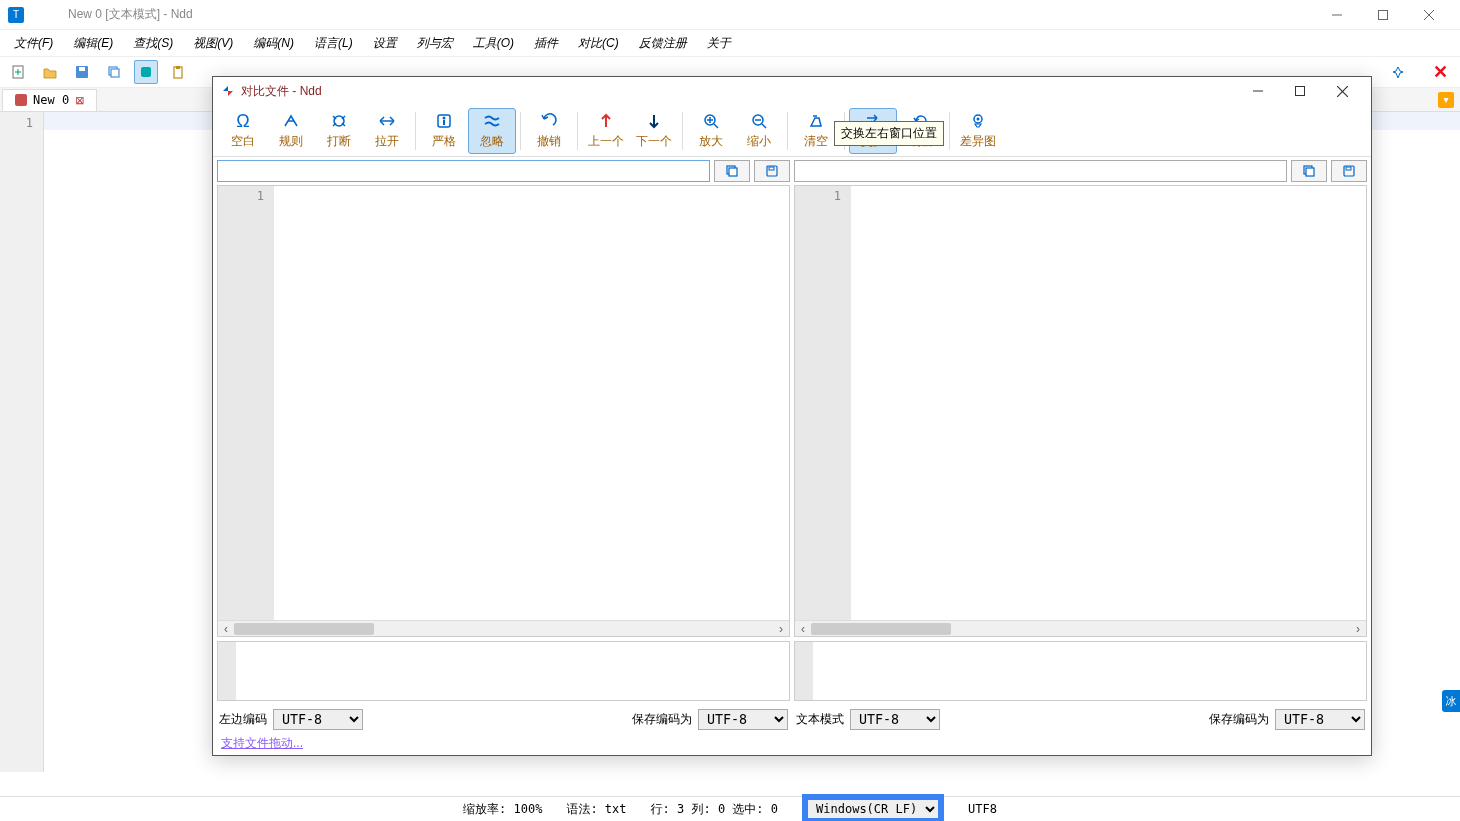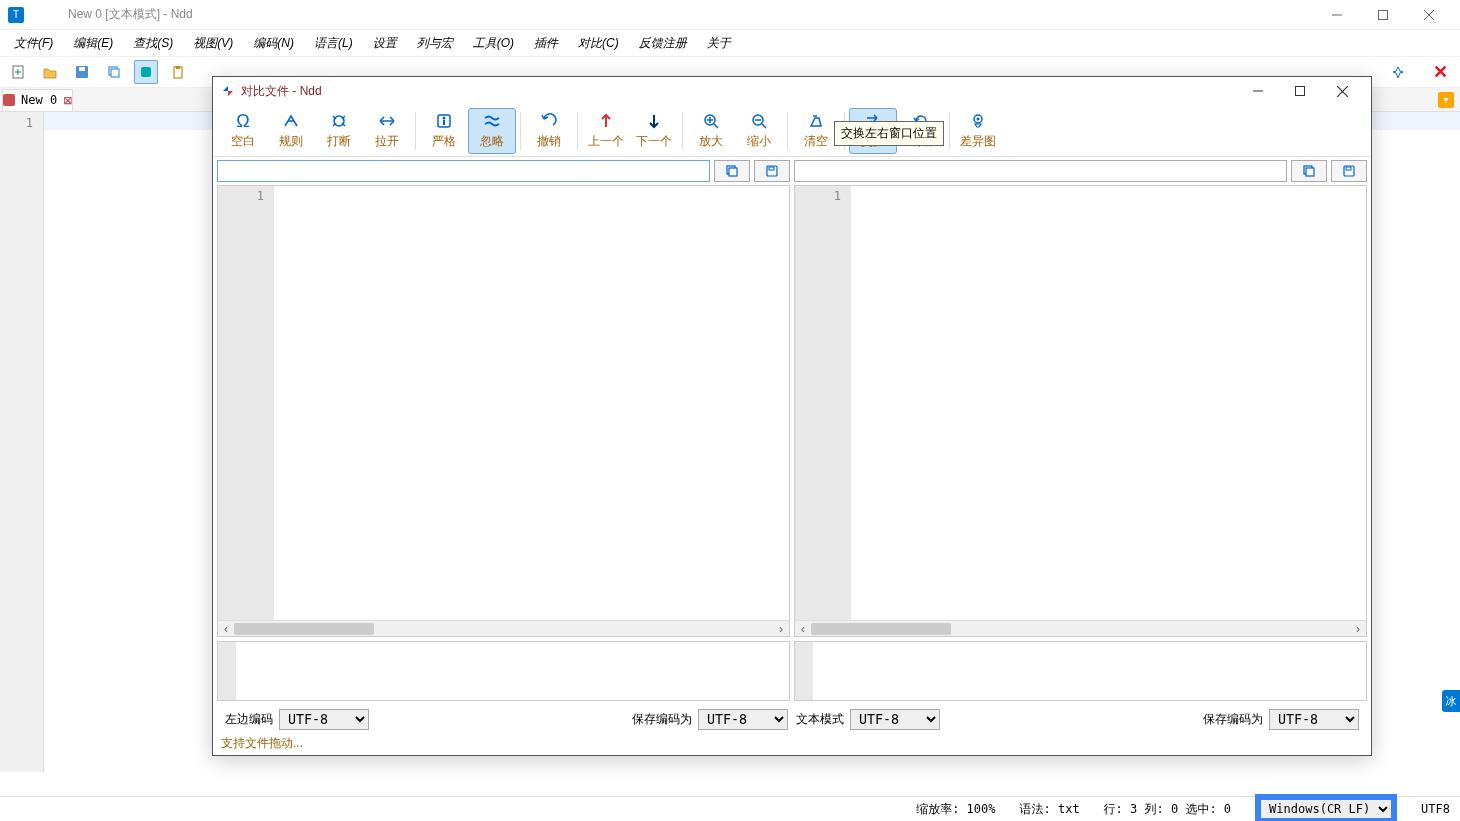--- a/index.html
+++ b/index.html
@@ -17,32 +17,32 @@
 
 
 .main-toolbar { height: 32px; display: flex; align-items: center; padding: 0 6px; gap: 8px; border-top: 1px solid #eee; border-bottom: 1px solid #eee; position: relative; }
 .main-toolbar .tb-btn { width: 24px; height: 24px; display: flex; align-items: center; justify-content: center; cursor: pointer; border-radius: 2px; }
 .main-toolbar .tb-btn.active { background: #cce4f7; border: 1px solid #6aa8dd; }
 .main-toolbar .pin-btn { position: absolute; right: 50px; }
 .main-toolbar .close-x { position: absolute; right: 12px; color: #e81123; font-size: 18px; font-weight: bold; cursor: pointer; }
 
 
 .tabbar { height: 24px; display: flex; align-items: center; background: #f5f5f5; border-bottom: 1px solid #ddd; position: relative; }
-.tab { height: 22px; display: flex; align-items: center; padding: 0 0; background: #fff; border: 1px solid #ddd; border-bottom: none; margin-left: 2px; gap: 6px; }
+.tab { height: 22px; display: flex; align-items: center; padding: 0 12px; background: #fff; border: 1px solid #ddd; border-bottom: none; margin-left: 2px; gap: 6px; }
 .tab .tab-icon { width: 12px; height: 12px; background: #c94f4f; border-radius: 2px; }
 .tab .tab-close { color: #b33; font-size: 11px; cursor: pointer; }
 .tabbar .expand-btn { position: absolute; right: 6px; background: #ffa500; width: 16px; height: 16px; display: flex; align-items: center; justify-content: center; color: #fff; font-size: 10px; border-radius: 2px; cursor: pointer; }
 
 
 .editor-area { display: flex; height: 660px; }
 .gutter { width: 44px; background: #f0f0f0; text-align: right; padding-right: 10px; padding-top: 4px; color: #888; font-family: monospace; font-size: 12px; border-right: 1px solid #ddd; }
 .editor-body { flex: 1; background: #eef3fc; height: 18px; }
 
 
-.statusbar { position: absolute; bottom: 0; left: 0; right: 0; height: 24px; display: flex; align-items: center; justify-content: flex-end; padding: 12px 10px; gap: 24px; border-top: 1px solid #ddd; background: #fff; }
+.statusbar { position: absolute; bottom: 0; left: 0; right: 0; height: 24px; display: flex; align-items: center; justify-content: center; padding: 12px 10px; gap: 24px; border-top: 1px solid #ddd; background: #fff; }
 .statusbar .sb-item { font-family: monospace; font-size: 12px; }
 .statusbar select { font-family: monospace; font-size: 12px; border: 6px solid #3b82f6; padding: 1px 4px; }
 
 
 .dialog { position: absolute; left: 212px; top: 76px; width: 1160px; height: 680px; background: #fff; border: 1px solid #555; box-shadow: 0 4px 20px rgba(0,0,0,.2); display: flex; flex-direction: column; }
 .dialog-titlebar { height: 28px; display: flex; align-items: center; padding: 0 8px; }
 .dialog-titlebar .dlg-icon { width: 14px; height: 14px; margin-right: 6px; display: flex; }
 .dialog-titlebar .dlg-title { flex: 1; color: #7f1d1d; }
 .dialog-titlebar .dlg-btn { width: 42px; height: 28px; display: flex; align-items: center; justify-content: center; cursor: pointer; }
 
@@ -73,26 +73,26 @@
 .diff-hscroll { height: 16px; background: #f0f0f0; display: flex; align-items: center; border-top: 1px solid #ddd; }
 .diff-hscroll .arrow { width: 16px; text-align: center; color: #666; cursor: pointer; }
 .diff-hscroll .thumb { width: 140px; height: 12px; background: #ccc; border-radius: 2px; }
 
 
 .log-area { height: 68px; display: flex; gap: 4px; padding: 4px; }
 .log-pane { flex: 1; border: 1px solid #ccc; display: flex; }
 .log-gutter { width: 18px; background: #e8e8e8; }
 
 
-.enc-row { height: 28px; display: flex; align-items: center; padding: 0 12px; gap: 8px; }
+.enc-row { height: 28px; display: flex; align-items: center; padding: 0 6px; gap: 8px; }
 .enc-half { flex: 1; display: flex; align-items: center; gap: 6px; }
 .enc-half select { border: 1px solid #aaa; padding: 1px 4px; font-family: monospace; }
 
 
-.dlg-status { height: 22px; padding: 2px 8px; color: #a16207; }
+.dlg-status { height: 22px; padding: 2px 8px; color: #8b5cf6; text-decoration: underline; }
 
 
 .float-pill { position: absolute; right: 0; top: 690px; width: 18px; height: 22px; background: #0078d4; color: #fff; display: flex; align-items: center; justify-content: center; border-radius: 3px 0 0 3px; font-size: 11px; }
 
 svg { display: block; }
 </style>
 </head>
 <body>
 
 <div class="titlebar">

